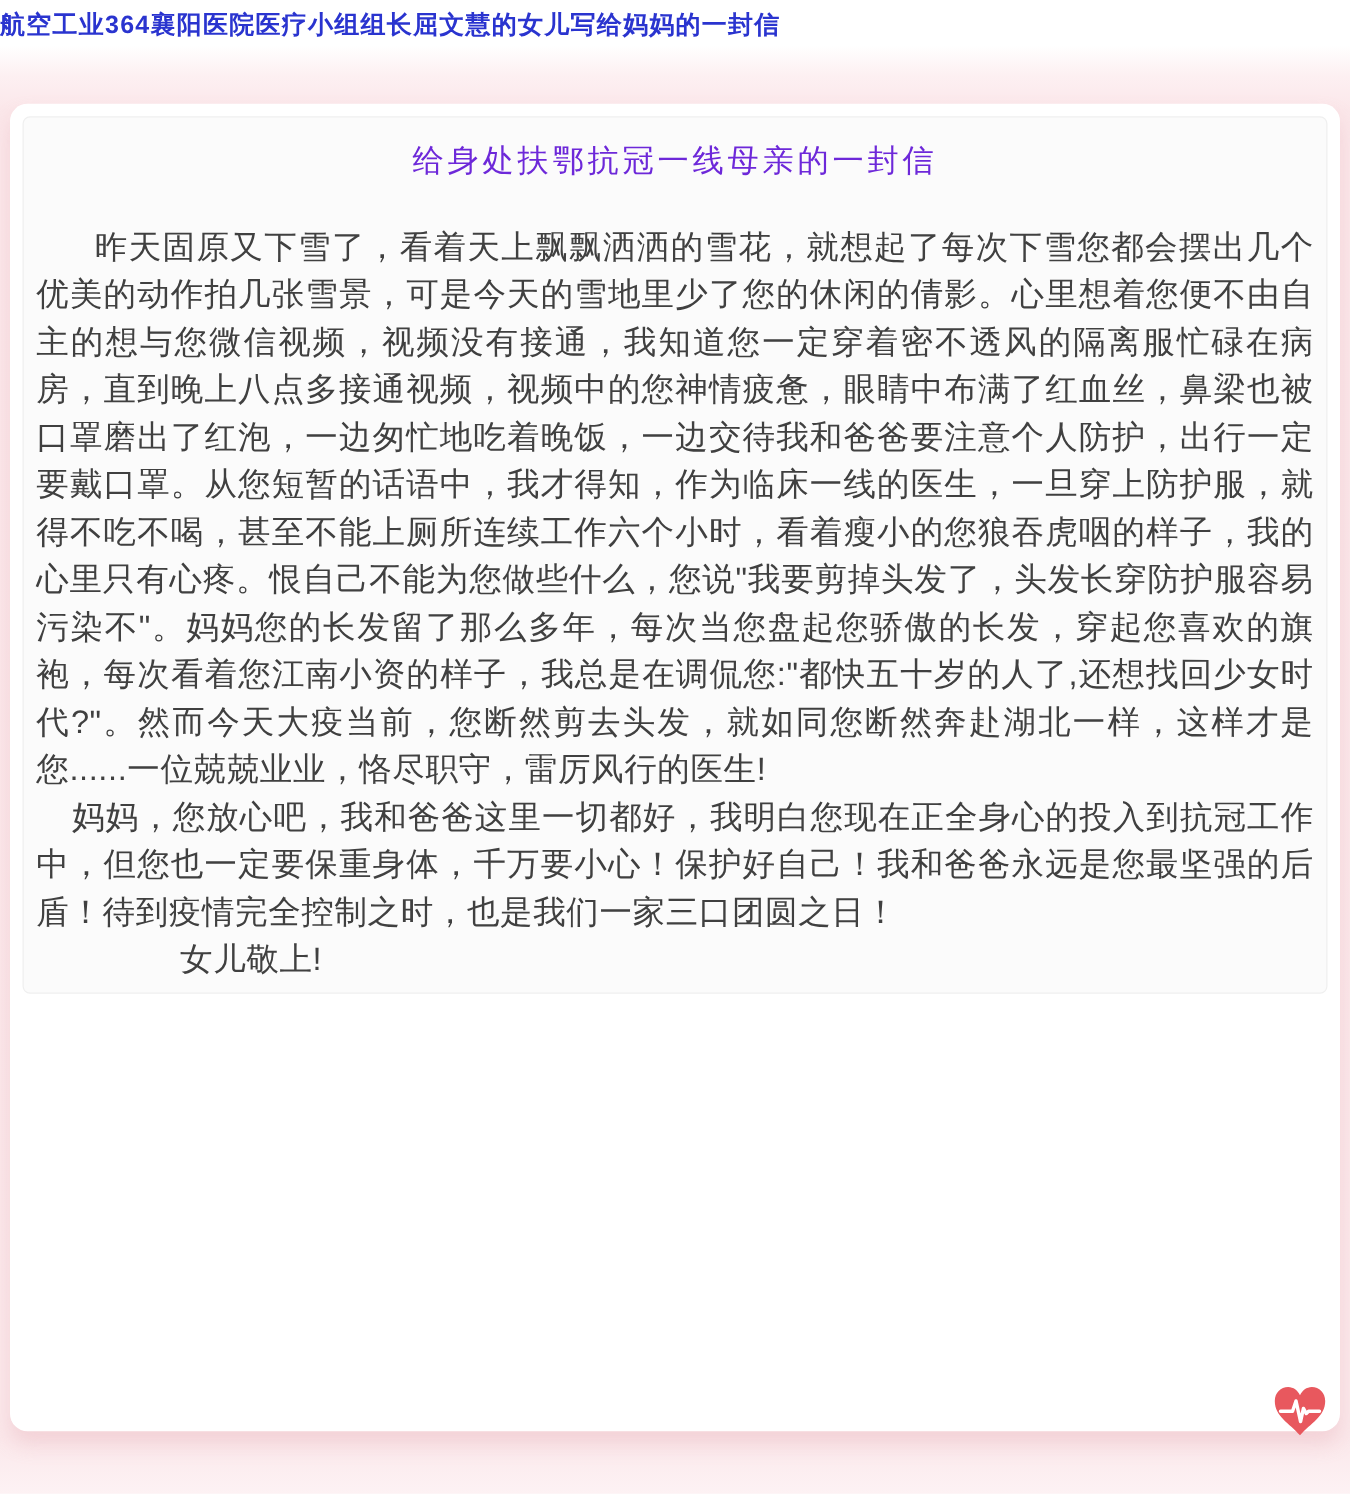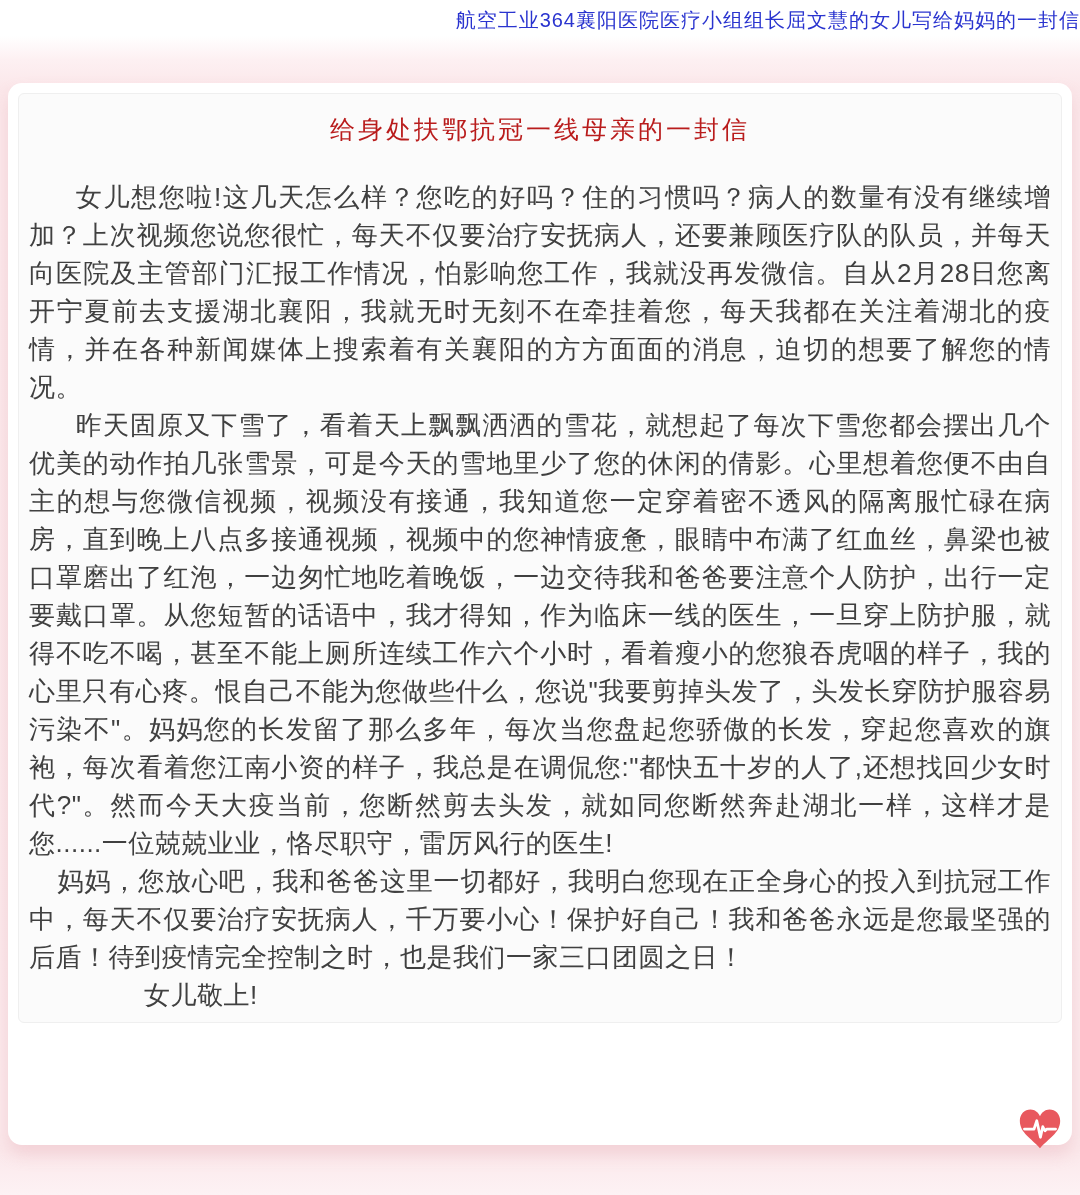--- a/index.html
+++ b/index.html
@@ -9,24 +9,24 @@
     height: 1195px;
     overflow: hidden;
     font-family: "Liberation Sans", "DejaVu Sans", sans-serif;
     background: linear-gradient(180deg,
       #ffffff 0px, #ffffff 36px,
       #fdf0f2 60px, #fbe7ea 88px,
       #fbe8eb 1150px, #fdf2f4 1195px);
   }
 
   .header-title {
-    text-align: right;
+    text-align: left;
     padding-top: 7px;
     font-size: 20px;
-    font-weight: normal;
+    font-weight: bold;
     color: #2a34cf;
     letter-spacing: 1px;
     line-height: 26px;
   }
 
   .card {
     position: relative;
     margin: 50px 8px 0;
     background: #ffffff;
     border-radius: 14px;
@@ -44,21 +44,21 @@
     font-size: 26px;
     line-height: 38px;
   }
 
   .letter-title {
     margin: 0 0 30px;
     text-align: center;
     font-size: 25px;
     font-weight: 400;
     letter-spacing: 3px;
-    color: #b91c1c;
+    color: #6d28d9;
   }
 
   .letter p {
     margin: 0;
     text-align: justify;
     text-justify: inter-character;
     letter-spacing: 0.5px;
   }
   .indent-2 { text-indent: 1.8em; }
   .indent-1 { text-indent: 1.1em; }
@@ -83,25 +83,24 @@
 
 <div class="header-title">航空工业364襄阳医院医疗小组组长屈文慧的女儿写给妈妈的一封信</div>
 
 <div class="card">
 
   <div class="letter">
 
     <h1 class="letter-title">给身处扶鄂抗冠一线母亲的一封信</h1>
 
 
-    <p class="indent-2">女儿想您啦!这几天怎么样？您吃的好吗？住的习惯吗？病人的数量有没有继续增加？上次视频您说您很忙，每天不仅要治疗安抚病人，还要兼顾医疗队的队员，并每天向医院及主管部门汇报工作情况，怕影响您工作，我就没再发微信。自从2月28日您离开宁夏前去支援湖北襄阳，我就无时无刻不在牵挂着您，每天我都在关注着湖北的疫情，并在各种新闻媒体上搜索着有关襄阳的方方面面的消息，迫切的想要了解您的情况。</p>
 
     <p class="indent-2">昨天固原又下雪了，看着天上飘飘洒洒的雪花，就想起了每次下雪您都会摆出几个优美的动作拍几张雪景，可是今天的雪地里少了您的休闲的倩影。心里想着您便不由自主的想与您微信视频，视频没有接通，我知道您一定穿着密不透风的隔离服忙碌在病房，直到晚上八点多接通视频，视频中的您神情疲惫，眼睛中布满了红血丝，鼻梁也被口罩磨出了红泡，一边匆忙地吃着晚饭，一边交待我和爸爸要注意个人防护，出行一定要戴口罩。从您短暂的话语中，我才得知，作为临床一线的医生，一旦穿上防护服，就得不吃不喝，甚至不能上厕所连续工作六个小时，看着瘦小的您狼吞虎咽的样子，我的心里只有心疼。恨自己不能为您做些什么，您说"我要剪掉头发了，头发长穿防护服容易污染不"。妈妈您的长发留了那么多年，每次当您盘起您骄傲的长发，穿起您喜欢的旗袍，每次看着您江南小资的样子，我总是在调侃您:"都快五十岁的人了,还想找回少女时代?"。然而今天大疫当前，您断然剪去头发，就如同您断然奔赴湖北一样，这样才是您......一位兢兢业业，恪尽职守，雷厉风行的医生!</p>
 
-    <p class="indent-1">妈妈，您放心吧，我和爸爸这里一切都好，我明白您现在正全身心的投入到抗冠工作中，每天不仅要治疗安抚病人，千万要小心！保护好自己！我和爸爸永远是您最坚强的后盾！待到疫情完全控制之时，也是我们一家三口团圆之日！</p>
+    <p class="indent-1">妈妈，您放心吧，我和爸爸这里一切都好，我明白您现在正全身心的投入到抗冠工作中，但您也一定要保重身体，千万要小心！保护好自己！我和爸爸永远是您最坚强的后盾！待到疫情完全控制之时，也是我们一家三口团圆之日！</p>
 
     <p class="signature">女儿敬上!</p>
 
   </div>
 
   <span class="heart-wrap">
     <svg width="44" height="44" viewBox="0 0 48 46" aria-hidden="true">
       <path fill="#e8585e" d="M24 44 C15 33.5 2 27.5 2 14 C2 6.8 7.2 1.8 13.7 1.8 C18.2 1.8 22.1 4.9 24 9 C25.9 4.9 29.8 1.8 34.3 1.8 C40.8 1.8 46 6.8 46 14 C46 27.5 33 33.5 24 44 Z"></path>
       <polyline fill="none" stroke="#ffffff" stroke-width="3" stroke-linecap="round" stroke-linejoin="round" points="7,23 17.5,23 20.5,14 24.5,32 27,20.5 29.5,25 31.5,23 41,23"></polyline>
     </svg>

